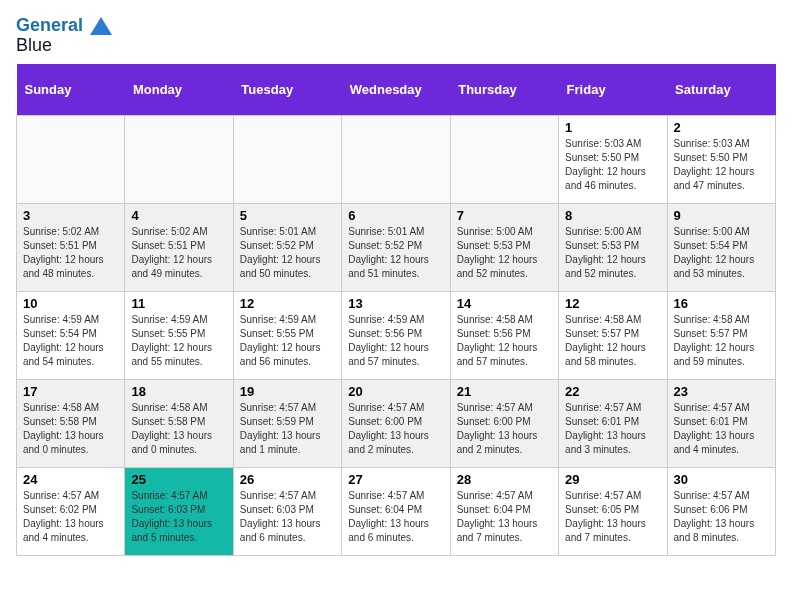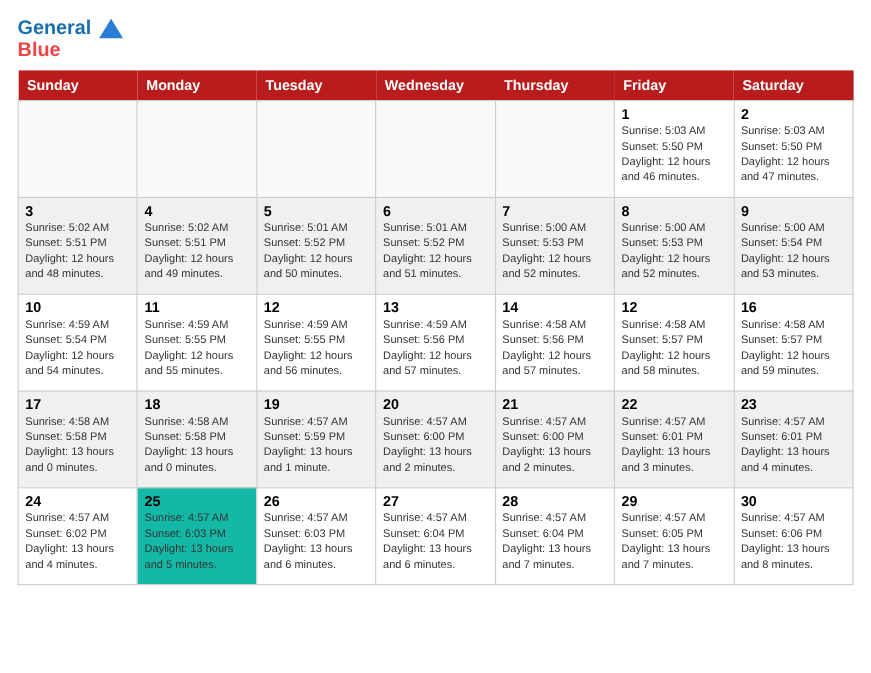--- a/index.html
+++ b/index.html
@@ -30,24 +30,24 @@
     }
     .location {
       font-size: 16px;
       color: #555;
     }
     table {
       width: 100%;
       border-collapse: collapse;
     }
     th {
-      background-color: #b91c1c;
+      background-color: #6d28d9;
       color: white;
       text-align: left;
-      padding: 6px 8px;
+      padding: 18px 8px;
       font-size: 13px;
       font-weight: bold;
     }
     td {
       border: 1px solid #ccc;
       vertical-align: top;
       padding: 4px 6px;
       width: 14.28%;
       min-height: 80px;
       height: 88px;
@@ -77,21 +77,21 @@
   <div class="logo">
     <div>
       <div style="display:flex;align-items:flex-end;">
         <div style="font-size:18px;font-weight:bold;color:#333;line-height:1.1;">
           <span style="color:#1a6faf;">General</span>
           <svg width="22" height="18" viewBox="0 0 22 18" style="display:inline-block;vertical-align:middle;margin-left:2px;">
             <polygon points="0,18 11,0 22,18" fill="#2b7cd3"></polygon>
           </svg>
         </div>
       </div>
-      <div style="font-size:18px;font-weight:bold;color:#ef4444;line-height:1.1;">Blue</div>
+      <div style="font-size:18px;font-weight:normal;color:#0f172a;line-height:1.1;">Blue</div>
     </div>
   </div>
 </div>
 
 <table>
   <thead>
     <tr>
     <th>Sunday</th>
         <th>Monday</th>
         <th>Tuesday</th>

